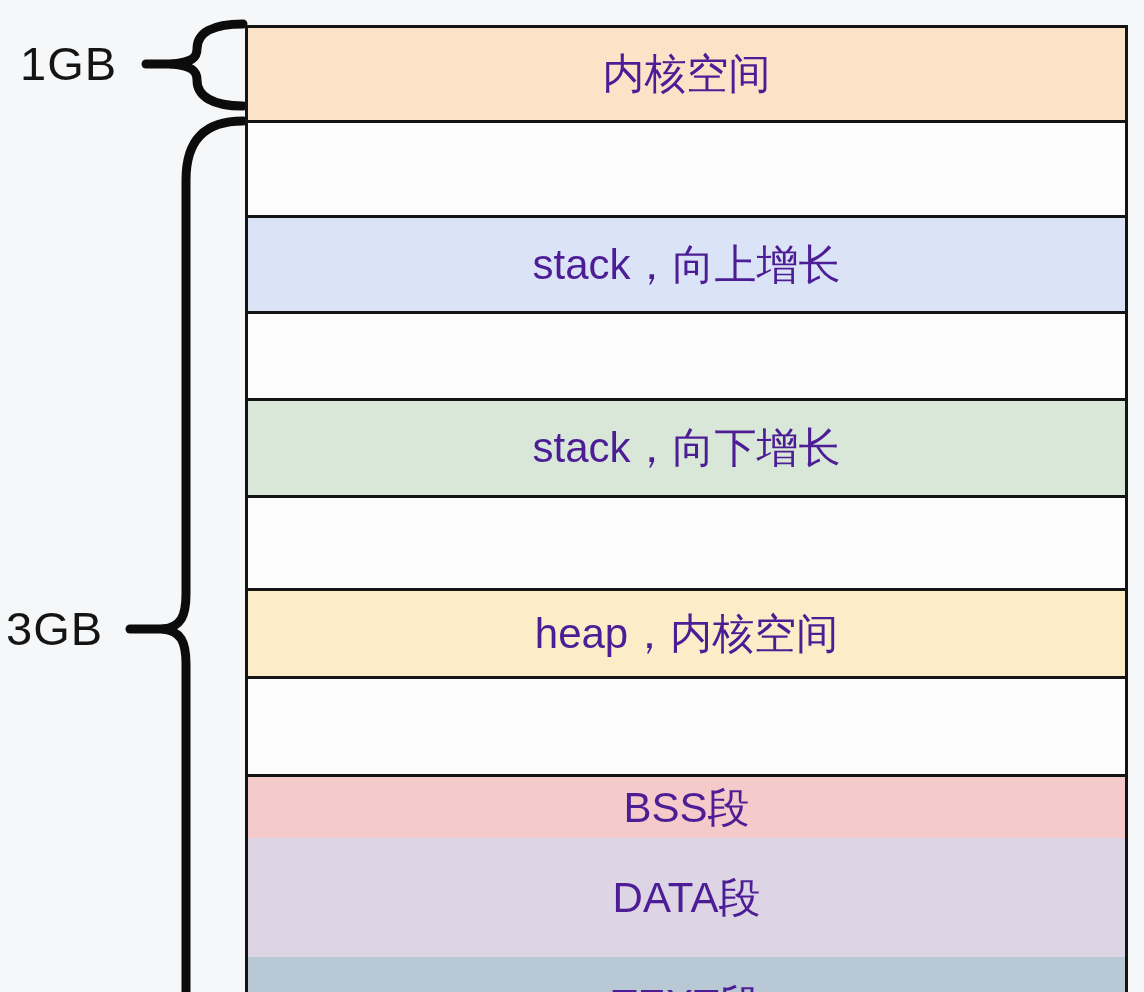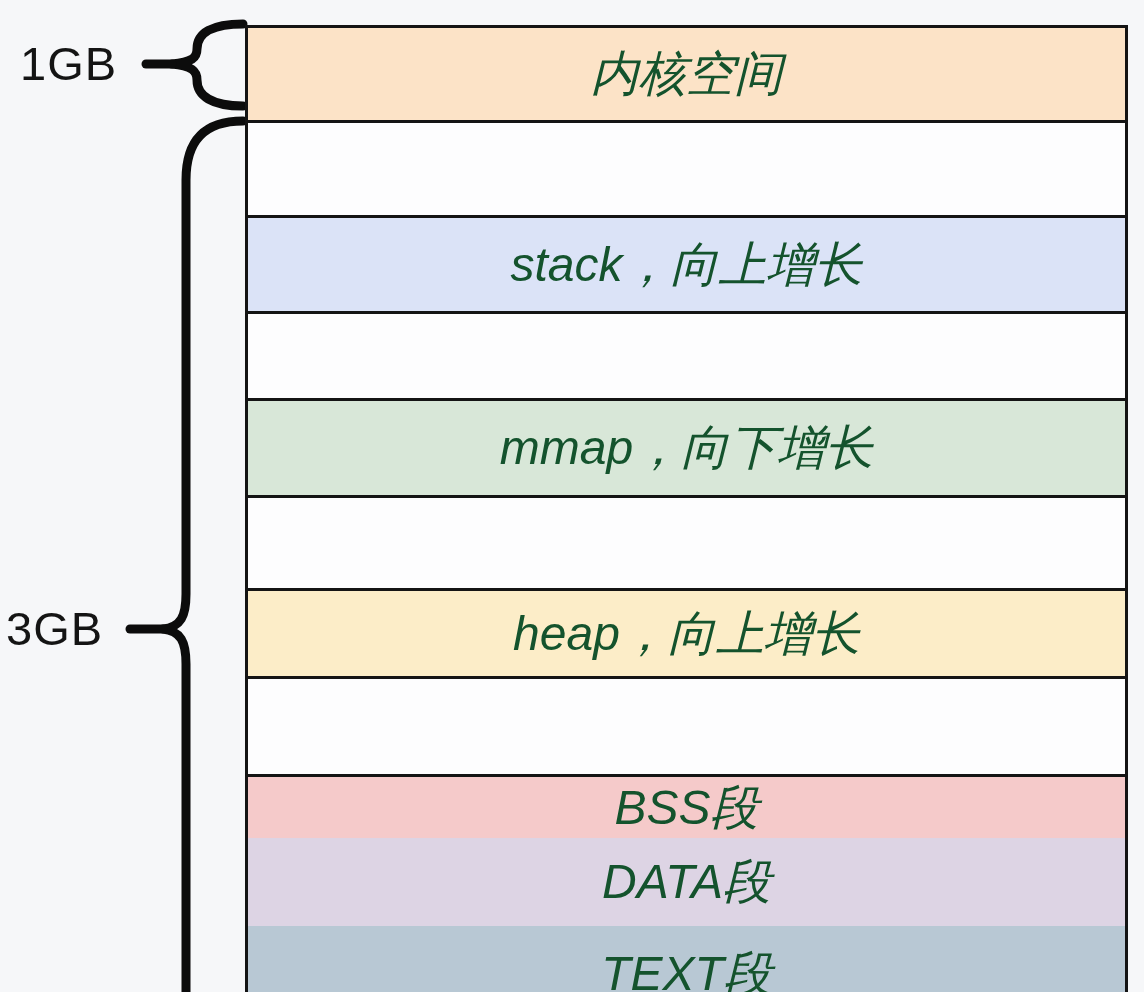--- a/index.html
+++ b/index.html
@@ -24,25 +24,24 @@
     box-sizing: border-box;
     border: 3px solid #141414;
   }
   .segment {
     box-sizing: border-box;
     display: flex;
     align-items: center;
     justify-content: center;
   }
   .seg-label {
-    font-size: 48px;
+    font-size: 42px;
     line-height: 1;
-    color: #14532d;
+    color: #4c1d95;
     white-space: nowrap;
-    font-style: italic;
   }
   
   .size-label {
     position: absolute;
     font-size: 47px;
     line-height: 1;
     color: #141414;
     letter-spacing: 1px;
   }
   #label-1gb { left: 20px; top: 40px; }
@@ -84,35 +83,35 @@
     <div class="segment" style="height: 95px; background: rgb(253, 253, 254); border-top: 3px solid rgb(20, 20, 20);">
       <span class="seg-label"></span>
     </div>
     <div class="segment" style="height: 96px; background: rgb(219, 227, 247); border-top: 3px solid rgb(20, 20, 20);">
       <span class="seg-label">stack，向上增长</span>
     </div>
     <div class="segment" style="height: 87px; background: rgb(253, 253, 254); border-top: 3px solid rgb(20, 20, 20);">
       <span class="seg-label"></span>
     </div>
     <div class="segment" style="height: 97px; background: rgb(216, 231, 216); border-top: 3px solid rgb(20, 20, 20);">
-      <span class="seg-label">mmap，向下增长</span>
+      <span class="seg-label">stack，向下增长</span>
     </div>
     <div class="segment" style="height: 93px; background: rgb(253, 253, 254); border-top: 3px solid rgb(20, 20, 20);">
       <span class="seg-label"></span>
     </div>
     <div class="segment" style="height: 88px; background: rgb(252, 237, 200); border-top: 3px solid rgb(20, 20, 20);">
-      <span class="seg-label">heap，向上增长</span>
+      <span class="seg-label">heap，内核空间</span>
     </div>
     <div class="segment" style="height: 98px; background: rgb(253, 253, 254); border-top: 3px solid rgb(20, 20, 20);">
       <span class="seg-label"></span>
     </div>
     <div class="segment" style="height: 64px; background: rgb(245, 202, 202); border-top: 3px solid rgb(20, 20, 20);">
       <span class="seg-label">BSS段</span>
     </div>
-    <div class="segment" style="height: 88px; background: rgb(221, 212, 228); border-top: none;">
+    <div class="segment" style="height: 119px; background: rgb(221, 212, 228); border-top: none;">
       <span class="seg-label">DATA段</span>
     </div>
     <div class="segment" style="height: 95px; background: rgb(184, 200, 212); border-top: none;">
       <span class="seg-label">TEXT段</span>
     </div>
   </div>
 
 </div>
 
 </body></html>

